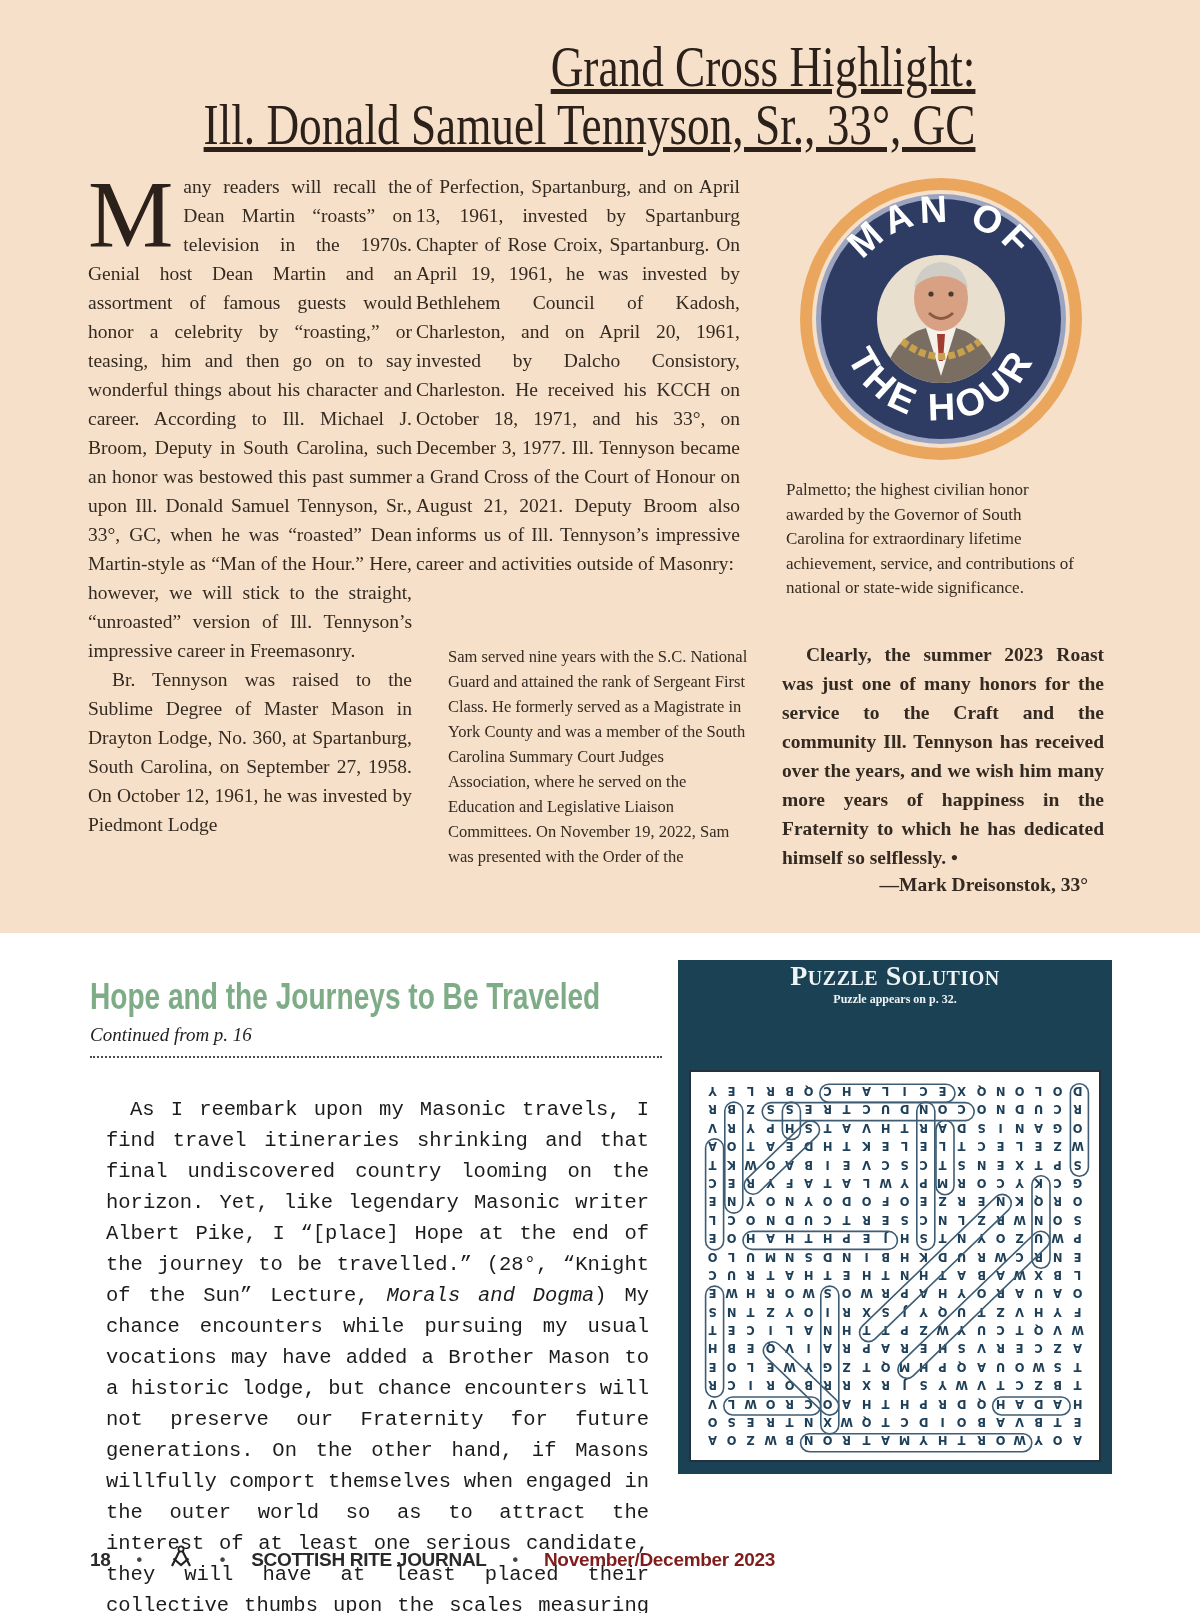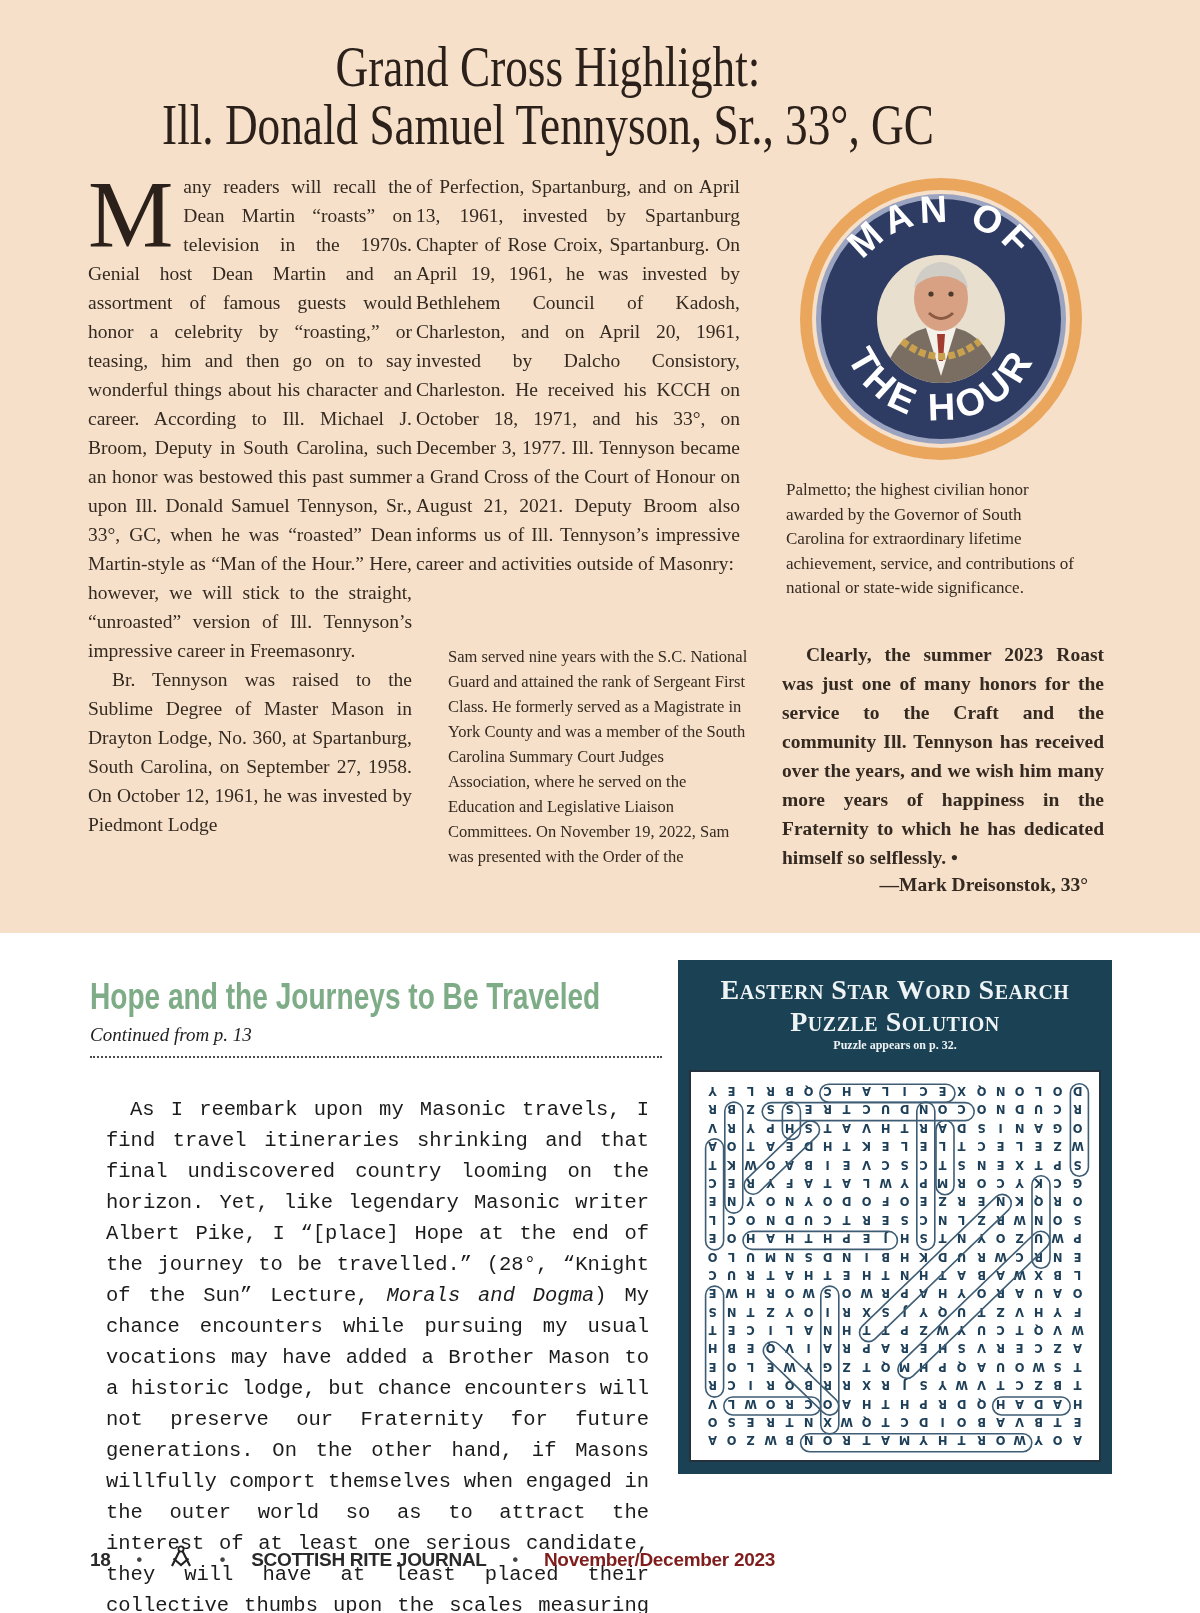--- a/index.html
+++ b/index.html
@@ -1,20 +1,20 @@
 <!DOCTYPE html>
 <html><head>
 <meta charset="utf-8">
 <style>
   html,body{margin:0;padding:0;background:#ffffff;}
   .page{position:relative;width:1200px;height:1613px;background:#ffffff;overflow:hidden;
         font-family:"Liberation Serif",serif;color:#342a21;}
   
   .feature-bg{position:absolute;left:0;top:0;width:1200px;height:933px;background:#f6e0c9;}
-  .title-wrap{position:absolute;left:0;top:38px;width:1096px;text-align:center;color:#2b211a;}
+  .title-wrap{position:absolute;left:0;top:38px;width:1096px;text-align:right;color:#2b211a;text-decoration:underline;}
   .title-line{font-family:"Liberation Serif",serif;font-size:58px;line-height:58px;
               transform:scaleX(.78);transform-origin:center;white-space:nowrap;}
   .col{position:absolute;text-align:justify;font-size:19.5px;line-height:29px;}
   .col p{margin:0;}
   .indent{text-indent:24px;}
   .dropcap{float:left;font-size:96px;line-height:74px;padding:6px 10px 0 0;color:#2b211a;}
   .quote{position:absolute;text-align:left;font-size:16.5px;line-height:25px;}
   .caption{position:absolute;font-size:17px;line-height:24.5px;text-align:left;}
   .byline{position:absolute;font-weight:bold;font-size:19.5px;text-align:right;}
   
@@ -103,28 +103,27 @@
     </svg>
   </div>
 
   <div class="caption" style="left:786px;top:478px;width:290px;">Palmetto; the highest civilian honor awarded by the Governor of South Carolina for extraordinary lifetime achievement, service, and contributions of national or state-wide significance.</div>
   <div class="col" style="left:782px;top:640px;width:322px;font-weight:bold;">
     <p class="indent">Clearly, the summer 2023 Roast was just one of many honors for the service to the Craft and the community Ill. Tennyson has received over the years, and we wish him many more years of happiness in the Fraternity to which he has dedicated himself so selflessly. •</p>
   </div>
   <div class="byline" style="left:766px;top:874px;width:322px;">—Mark Dreisonstok, 33°</div>
 
   <div class="hope-heading" style="left:90px;top:978px;">Hope and the Journeys to Be Traveled</div>
-  <div class="continued" style="left:90px;top:1024px;">Continued from p. 13</div>
+  <div class="continued" style="left:90px;top:1024px;">Continued from p. 16</div>
   <div class="dotted" style="left:90px;top:1040px;width:572px;height:16px;"></div>
   <div class="hope-body" style="left:90px;top:1078px;width:575px;">
     <p><span>As I reembark upon my Masonic travels, I find travel itineraries shrinking and that final undiscovered country looming on the horizon. Yet, like legendary Masonic writer Albert Pike, I “[place] Hope at the end of the journey to be travelled.” (28°, “Knight of the Sun” Lecture, </span><span class="italic">Morals and Dogma</span><span>) My chance encounters while pursuing my usual vocations may have added a Brother Mason to a historic lodge, but chance encounters will not preserve our Fraternity for future generations. On the other hand, if Masons willfully comport themselves when engaged in the outer world so as to attract the interest of at least one serious candidate, they will have at least placed their collective thumbs upon the scales measuring arrivals versus departures. This, too, is the role of those who travel. </span><span class="end-dot">•</span></p>
   </div>
 
   <div class="puzzle-box" style="left:678px;top:960px;width:434px;height:514px;">
-    <div class="puzzle-title">Eastern Star Word Search</div>
     <div class="puzzle-title" style="margin-top:0;">Puzzle Solution</div>
     <div class="puzzle-sub">Puzzle appears on p. 32.</div>
     <div class="ws-box">
       <div class="ws-grid">
           <div class="ws-row">
             <span class="ws-cell">Y</span>
             <span class="ws-cell">E</span>
             <span class="ws-cell">L</span>
             <span class="ws-cell">R</span>
             <span class="ws-cell">B</span>

